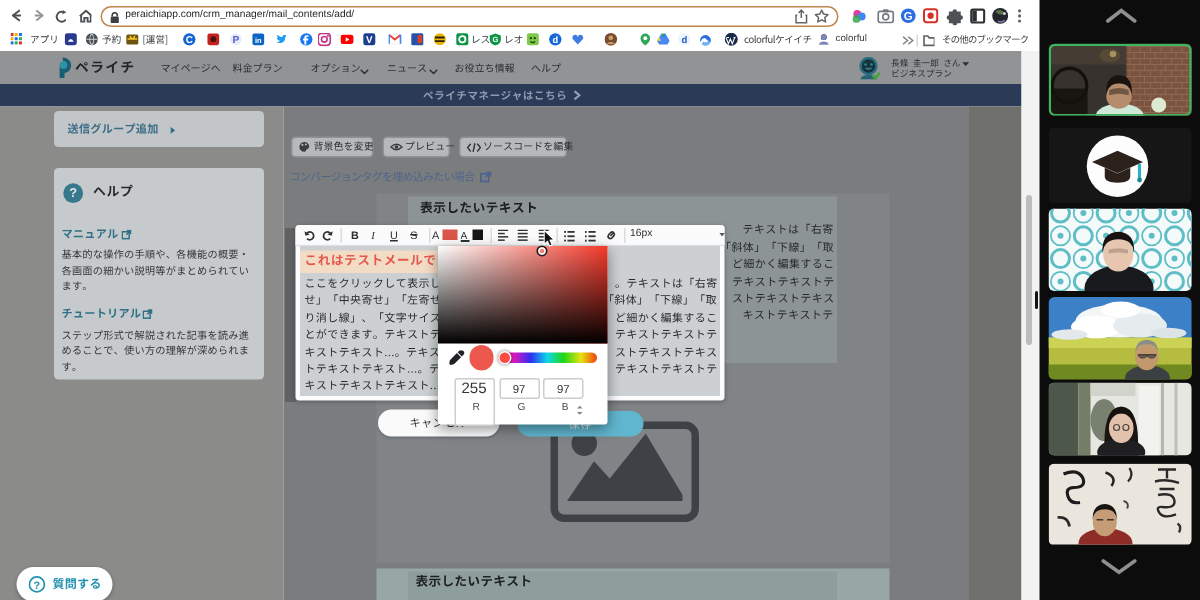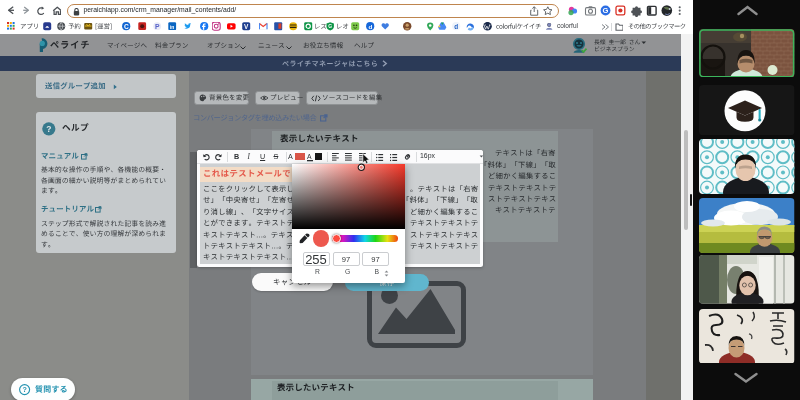--- a/index.html
+++ b/index.html
@@ -1222,21 +1222,21 @@
 <svg style="position:absolute;left:356.5px;top:163px;z-index:6" width="9" height="9">
     <circle cx="4.3" cy="4.3" r="3.1" fill="none" stroke="#1e1e1e" stroke-width="1.2"></circle>
     <circle cx="4.3" cy="4.3" r="2" fill="none" stroke="#fff" stroke-width="1"></circle>
   </svg>
 <svg style="position:absolute;left:298.5px;top:233px;z-index:6" width="11" height="11">
     <path d="M8.8 0.7 a1.6 1.6 0 0 1 1.2 2.8 L8.9 4.6 L6.1 1.8 L7.2 0.8 a1.6 1.6 0 0 1 1.6 -0.1 Z M5.6 2.3 L8.4 5.1 L3.6 9.9 L1.3 10.3 L0.5 9.5 L0.9 7.2 Z" fill="#212326"></path>
   </svg>
 <div style="position:absolute;left:312.8px;top:230.3px;width:16.4px;height:16.4px;border-radius:50%;background:#ed584e;z-index:6"></div>
 <div style="position:absolute;left:331.5px;top:234.5px;width:66px;height:7.5px;border-radius:3.7px;z-index:6;background:linear-gradient(90deg,#f30b0b,#e715bd 15%,#2f2ff0 33%,#0fd7e7 50%,#1ed715 66%,#e8e112 84%,#ef4111 100%)"></div>
 <div style="position:absolute;left:332.1px;top:233.6px;width:9.4px;height:9.4px;border-radius:50%;background:#fd4b3f;border:1.7px solid #fff;box-shadow:0 0 2.5px rgba(0,0,0,0.55);z-index:7;box-sizing:border-box"></div>
-<div style="position:absolute;left:302.5px;top:251.5px;width:27px;height:14px;background:#fff;border:1px solid #cbcdd0;border-radius:2px;z-index:6;text-align:center;font-size:13px;color:#323537;line-height:13.5px">255</div>
+<div style="position:absolute;left:302.5px;top:251.5px;width:27px;height:32px;background:#fff;border:1px solid #cbcdd0;border-radius:2px;z-index:6;text-align:center;font-size:10px;color:#323537;line-height:13.5px">255</div>
 <div style="position:absolute;left:332.5px;top:251.5px;width:27px;height:14px;background:#fff;border:1px solid #cbcdd0;border-radius:2px;z-index:6;text-align:center;font-size:7.6px;color:#323537;line-height:13.5px">97</div>
 <div style="position:absolute;left:362px;top:251.5px;width:27px;height:14px;background:#fff;border:1px solid #cbcdd0;border-radius:2px;z-index:6;text-align:center;font-size:7.6px;color:#323537;line-height:13.5px">97</div>
 <div style="position:absolute;left:315px;top:268.5px;font-size:6.8px;color:#4a4d50;z-index:6;line-height:1">R</div>
 <div style="position:absolute;left:345px;top:268.5px;font-size:6.8px;color:#4a4d50;z-index:6;line-height:1">G</div>
 <div style="position:absolute;left:374.5px;top:268.5px;font-size:6.8px;color:#4a4d50;z-index:6;line-height:1">B</div>
 <svg style="position:absolute;left:384px;top:270px;z-index:6" width="5" height="7">
     <path d="M2.5 0.5 L4.4 2.4 H0.6 Z M2.5 6.5 L4.4 4.6 H0.6 Z" fill="#85888b"></path>
   </svg>
 <svg style="position:absolute;left:361.5px;top:152.5px;z-index:9" width="9" height="12">
     <path d="M0.8 0.5 L0.8 9.8 L3 7.9 L4.4 11 L6.1 10.3 L4.7 7.2 L7.4 6.9 Z" fill="#111" stroke="#fff" stroke-width="0.7"></path>

